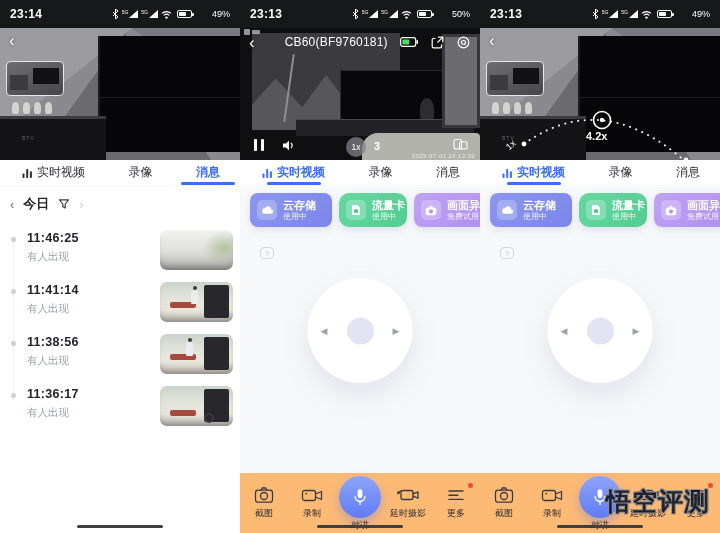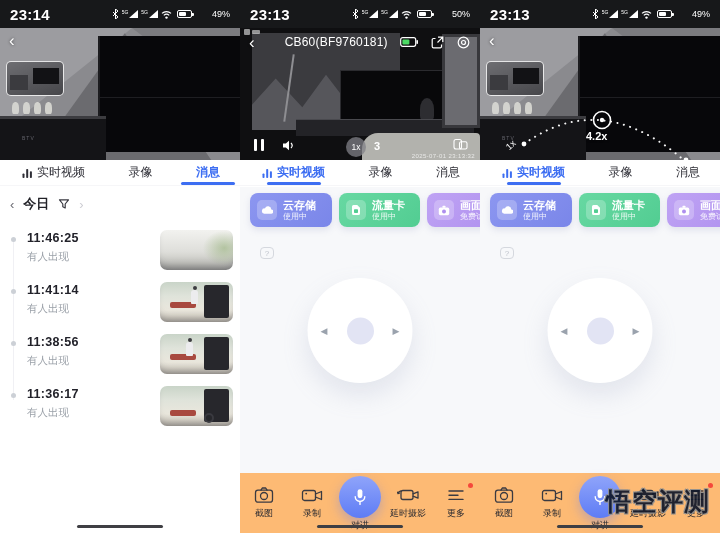--- a/index.html
+++ b/index.html
@@ -4,21 +4,21 @@
 <style>
   html,body{margin:0;padding:0;width:720px;height:533px;overflow:hidden;background:#000;
     font-family:"Liberation Sans","DejaVu Sans",sans-serif;}
   *{box-sizing:border-box;}
   #root{position:relative;width:720px;height:533px;display:flex;background:#fff;overflow:hidden;}
   .screen{position:relative;width:240px;height:533px;flex:none;overflow:hidden;background:#fff;}
 
   
   .statusbar{position:absolute;top:0;left:0;right:0;height:28px;background:#17181a;color:#fff;
     display:flex;align-items:center;justify-content:space-between;padding:0 10px;z-index:8;}
-  .st-time{font-size:15px;font-weight:bold;letter-spacing:.3px;}
+  .st-time{font-size:12px;font-weight:bold;letter-spacing:.3px;}
   .st-right{display:flex;align-items:center;gap:3px;}
   .sig5g{display:flex;align-items:flex-end;gap:1px;}
   .sig5g .g{font-size:5px;line-height:5px;transform:translateY(-3px);}
   .batt{position:relative;width:15px;height:8px;border:1px solid #fff;border-radius:2px;margin-left:2px;}
   .batt::after{content:"";position:absolute;right:-3px;top:2px;width:2px;height:3px;background:#fff;border-radius:0 1px 1px 0;}
   .batt .bf{position:absolute;left:1px;top:1px;bottom:1px;width:55%;background:#fff;border-radius:1px;}
   .st-pct{font-size:9px;margin-left:17px;}
 
   
   .video{position:absolute;top:28px;left:0;width:240px;height:132px;overflow:hidden;background:#222;}
@@ -106,21 +106,21 @@
   .gthumb .person{position:absolute;left:31px;top:8px;width:7px;height:14px;background:#ececee;border-radius:3px 3px 1px 1px;}
   .gthumb .person::before{content:"";position:absolute;left:1.5px;top:-4px;width:4px;height:4px;border-radius:50%;background:#3c3c40;}
   .gthumb .wheel{position:absolute;left:44px;bottom:3px;width:10px;height:10px;border-radius:50%;border:2px solid #3a3a40;}
 
   
   .surface{position:absolute;top:187px;left:0;right:0;bottom:0;background:#F7F8FA;}
   .services{position:absolute;top:6px;left:10px;display:flex;gap:7px;}
   .service{height:34px;border-radius:8px;display:flex;align-items:center;padding:0 9px 0 7px;color:#fff;flex:none;
     box-shadow:0 3px 7px rgba(120,130,180,.18);}
   .svc-cloud{background:linear-gradient(135deg,#8C96F0,#7A86E9);width:82px;}
-  .svc-sim{background:linear-gradient(135deg,#67D8A2,#52CD92);width:81px;}
+  .svc-sim{background:linear-gradient(135deg,#67D8A2,#52CD92);width:68px;border-radius:10px;}
   .svc-alert{background:linear-gradient(135deg,#BFA3F4,#AE8FEE);width:86px;}
   .service .ic{width:20px;height:20px;border-radius:5px;background:rgba(255,255,255,.24);
     display:flex;align-items:center;justify-content:center;margin-right:6px;flex:none;}
   .service .txt{display:flex;flex-direction:column;line-height:1.15;}
   .service .tt{font-size:11px;font-weight:bold;white-space:nowrap;}
   .service .ss{font-size:8px;opacity:.88;white-space:nowrap;}
   .help{position:absolute;top:60px;left:20px;width:14px;height:12px;border:1px solid #d5d8de;border-radius:4px;
     color:#c0c4cc;font-size:8px;display:flex;align-items:center;justify-content:center;background:#fff0;}
   .dpad{position:absolute;top:91px;left:50%;transform:translateX(-50%);width:105px;height:105px;border-radius:50%;
     background:#fff;box-shadow:0 12px 26px rgba(140,150,185,.20);}

